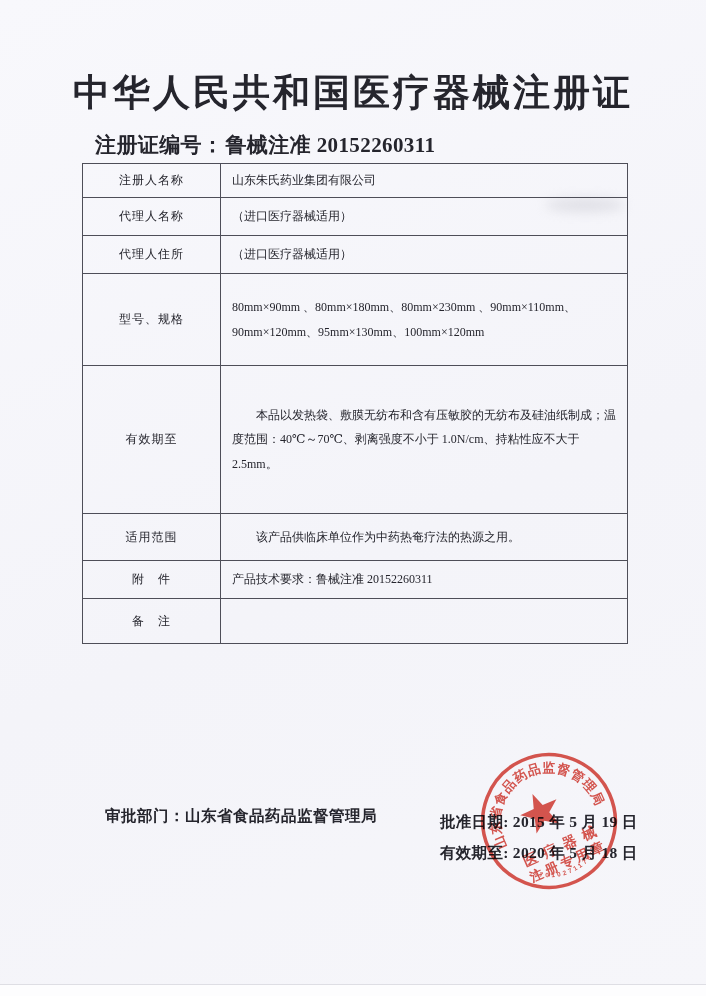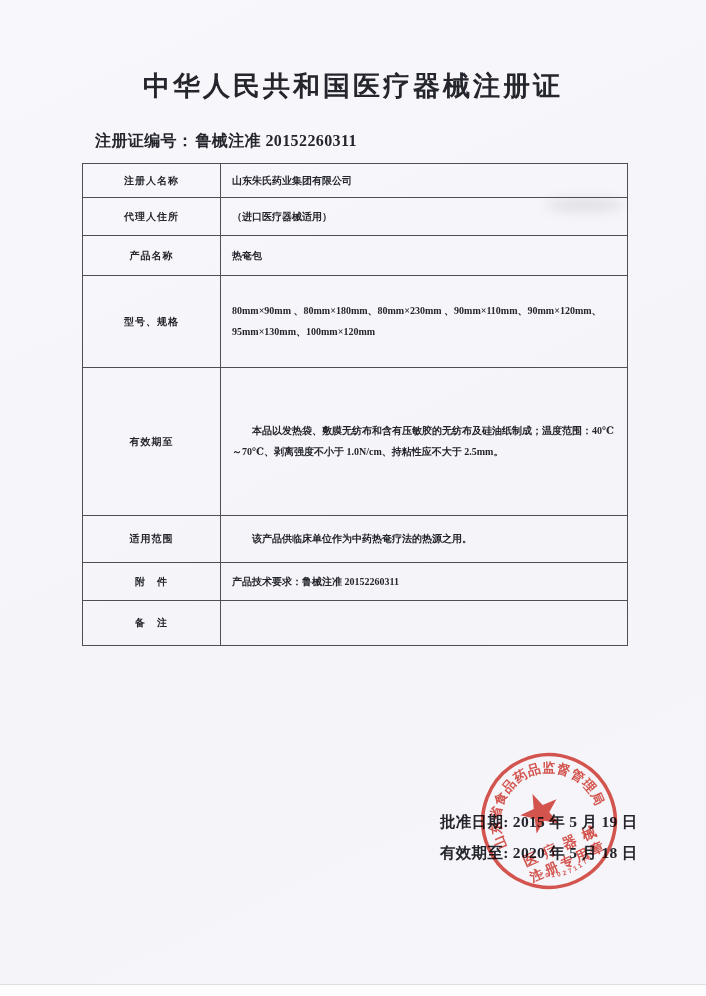--- a/index.html
+++ b/index.html
@@ -7,35 +7,35 @@
     position:relative;
     width:706px;height:996px;
     margin:0 auto;
     background:linear-gradient(155deg,#f8f8fc 0%,#f4f4f9 55%,#f6f6fa 100%);
     font-family:"Liberation Serif","DejaVu Serif",serif;
     color:#25252d;
     overflow:hidden;
   }
   .title{
     position:absolute;top:68px;left:0;width:100%;
-    text-align:center;font-size:27px;font-weight:700;letter-spacing:3px;
+    text-align:center;font-size:37px;font-weight:700;letter-spacing:3px;
   }
   .certline{
     position:absolute;top:131px;left:95px;
-    font-size:16px;font-weight:600;letter-spacing:.4px;
+    font-size:21px;font-weight:600;letter-spacing:.4px;
   }
   .certline .num{margin-left:2px;}
   table.cert{
     position:absolute;left:82px;top:163px;width:546px;
     border-collapse:collapse;table-layout:fixed;
   }
   table.cert col.c1{width:138px;}
   table.cert th, table.cert td{
     border:1.5px solid #4e4e58;
-    font-size:10px;font-weight:700;
+    font-size:12px;font-weight:400;
     vertical-align:middle;
   }
   table.cert th{text-align:center;padding:2px 4px;letter-spacing:1px;}
   table.cert td{text-align:left;padding:3px 11px;margin-left:35px;}
   tr.r1{height:34px;} tr.r2{height:40px;} tr.r3{height:38px;}
   tr.r4{height:38px;} tr.r5{height:38px;} tr.r6{height:40px;}
   tr.r7{height:92px;} tr.r8{height:148px;} tr.r9{height:47px;}
   tr.r10{height:38px;} tr.r11{height:35px;} tr.r12{height:45px;}
   td.para{line-height:2.05;text-align:justify;padding:8px 13px;}
   td.indent{text-indent:2em;}
@@ -77,27 +77,27 @@
   <table class="cert">
     <colgroup>
         <col class="c1">
         <col>
       </colgroup>
     <tbody>
       <tr class="r1">
         <th>注册人名称</th>
         <td>山东朱氏药业集团有限公司</td>
       </tr>
+      <tr class="r4">
+        <th>代理人名称</th>
+        <td>（进口医疗器械适用）</td>
+      </tr>
       <tr class="r5">
         <th>代理人住所</th>
         <td>（进口医疗器械适用）</td>
-      </tr>
-      <tr class="r6">
-        <th>产品名称</th>
-        <td>热奄包</td>
       </tr>
       <tr class="r7">
         <th>型号、规格</th>
         <td class="para">80mm×90mm 、80mm×180mm、80mm×230mm 、90mm×110mm、90mm×120mm、95mm×130mm、100mm×120mm</td>
       </tr>
       <tr class="r8">
         <th>有效期至</th>
         <td class="para indent">本品以发热袋、敷膜无纺布和含有压敏胶的无纺布及硅油纸制成；温度范围：40℃～70℃、剥离强度不小于 1.0N/cm、持粘性应不大于 2.5mm。</td>
       </tr>
       <tr class="r9">
@@ -108,20 +108,23 @@
         <th>附　件</th>
         <td>产品技术要求：鲁械注准 20152260311</td>
       </tr>
       <tr class="r12">
         <th>备　注</th>
         <td></td>
       </tr>
     </tbody>
   </table>
 
+  <div class="footer-left">
+    <span>审批部门：</span><span>山东省食品药品监督管理局</span>
+  </div>
 
   <div class="dates">
     <div>
       <span>批准日期:</span>
       <span>2015 年 5 月 19 日</span>
     </div>
     <div>
       <span>有效期至:</span>
       <span>2020 年 5 月 18 日</span>
     </div>

